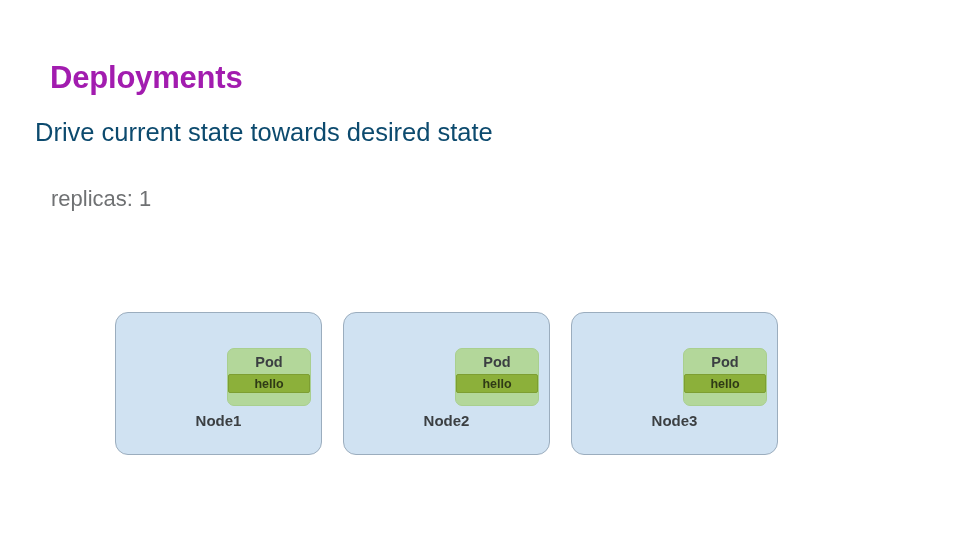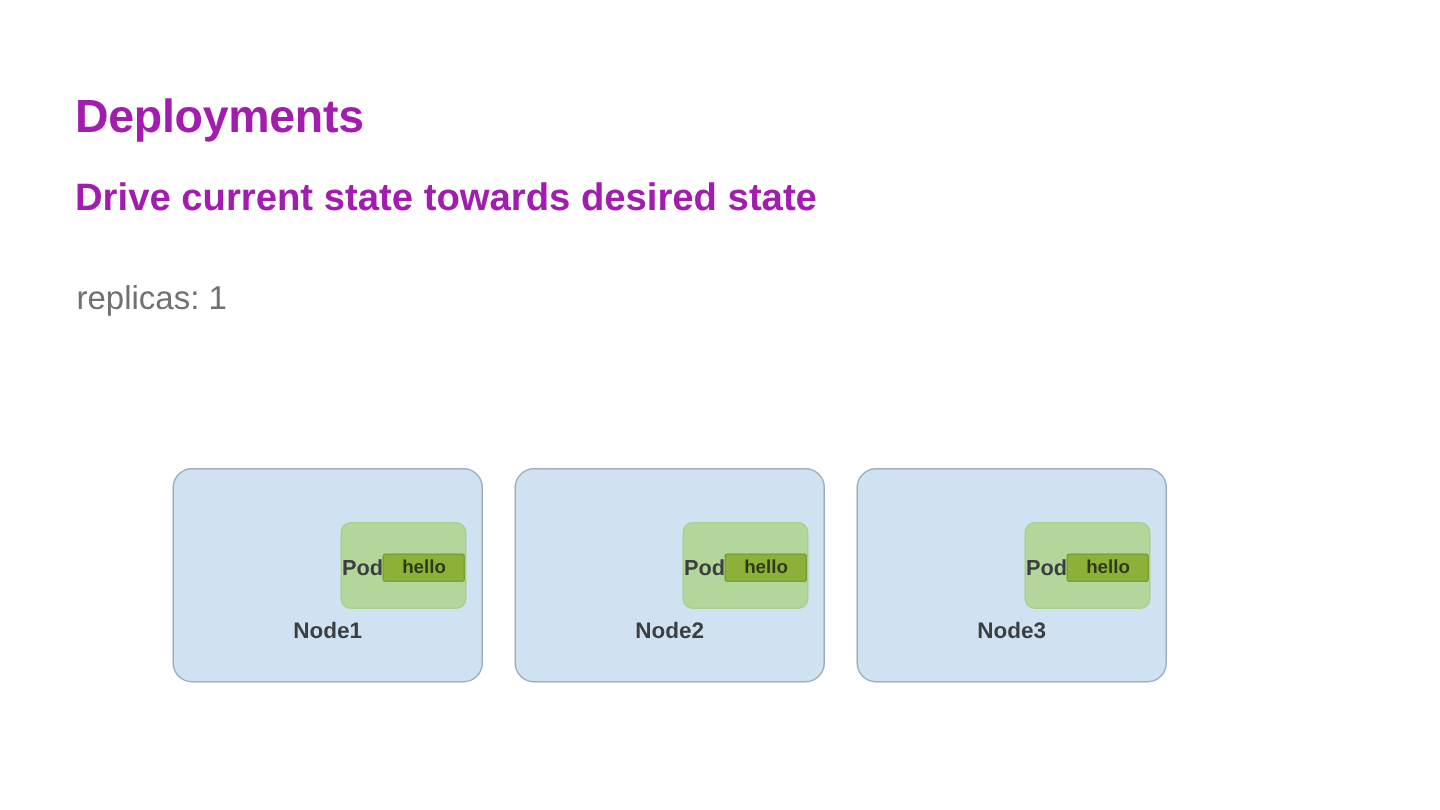--- a/index.html
+++ b/index.html
@@ -27,25 +27,25 @@
     top: 58px;
     font-size: 31px;
     font-weight: bold;
     color: #a21caf;
     letter-spacing: -0.2px;
     line-height: 40px;
     white-space: nowrap;
   }
   .subtitle {
     position: absolute;
-    left: 50px;
+    left: 35px;
     top: 115px;
     font-size: 25.5px;
-    font-weight: bold;
-    color: #a21caf;
+    font-weight: normal;
+    color: #0c4a6e;
     line-height: 34px;
     white-space: nowrap;
   }
 
   
   .spec {
     position: absolute;
     left: 51px;
     top: 180px;
     font-size: 22px;
@@ -89,21 +89,21 @@
     position: absolute;
     right: 10px;
     top: 35px;
     width: 84px;
     height: 58px;
     background: #b3d79a;
     border: 1px solid #a9cf8f;
     border-radius: 7px;
     box-sizing: border-box;
     display: flex;
-    flex-direction: row;
+    flex-direction: column;
     align-items: center;
   }
   .pod-title {
     margin-top: 4px;
     font-size: 14.5px;
     font-weight: bold;
     color: #3b3f42;
     line-height: 19px;
   }
   .container-chip {

